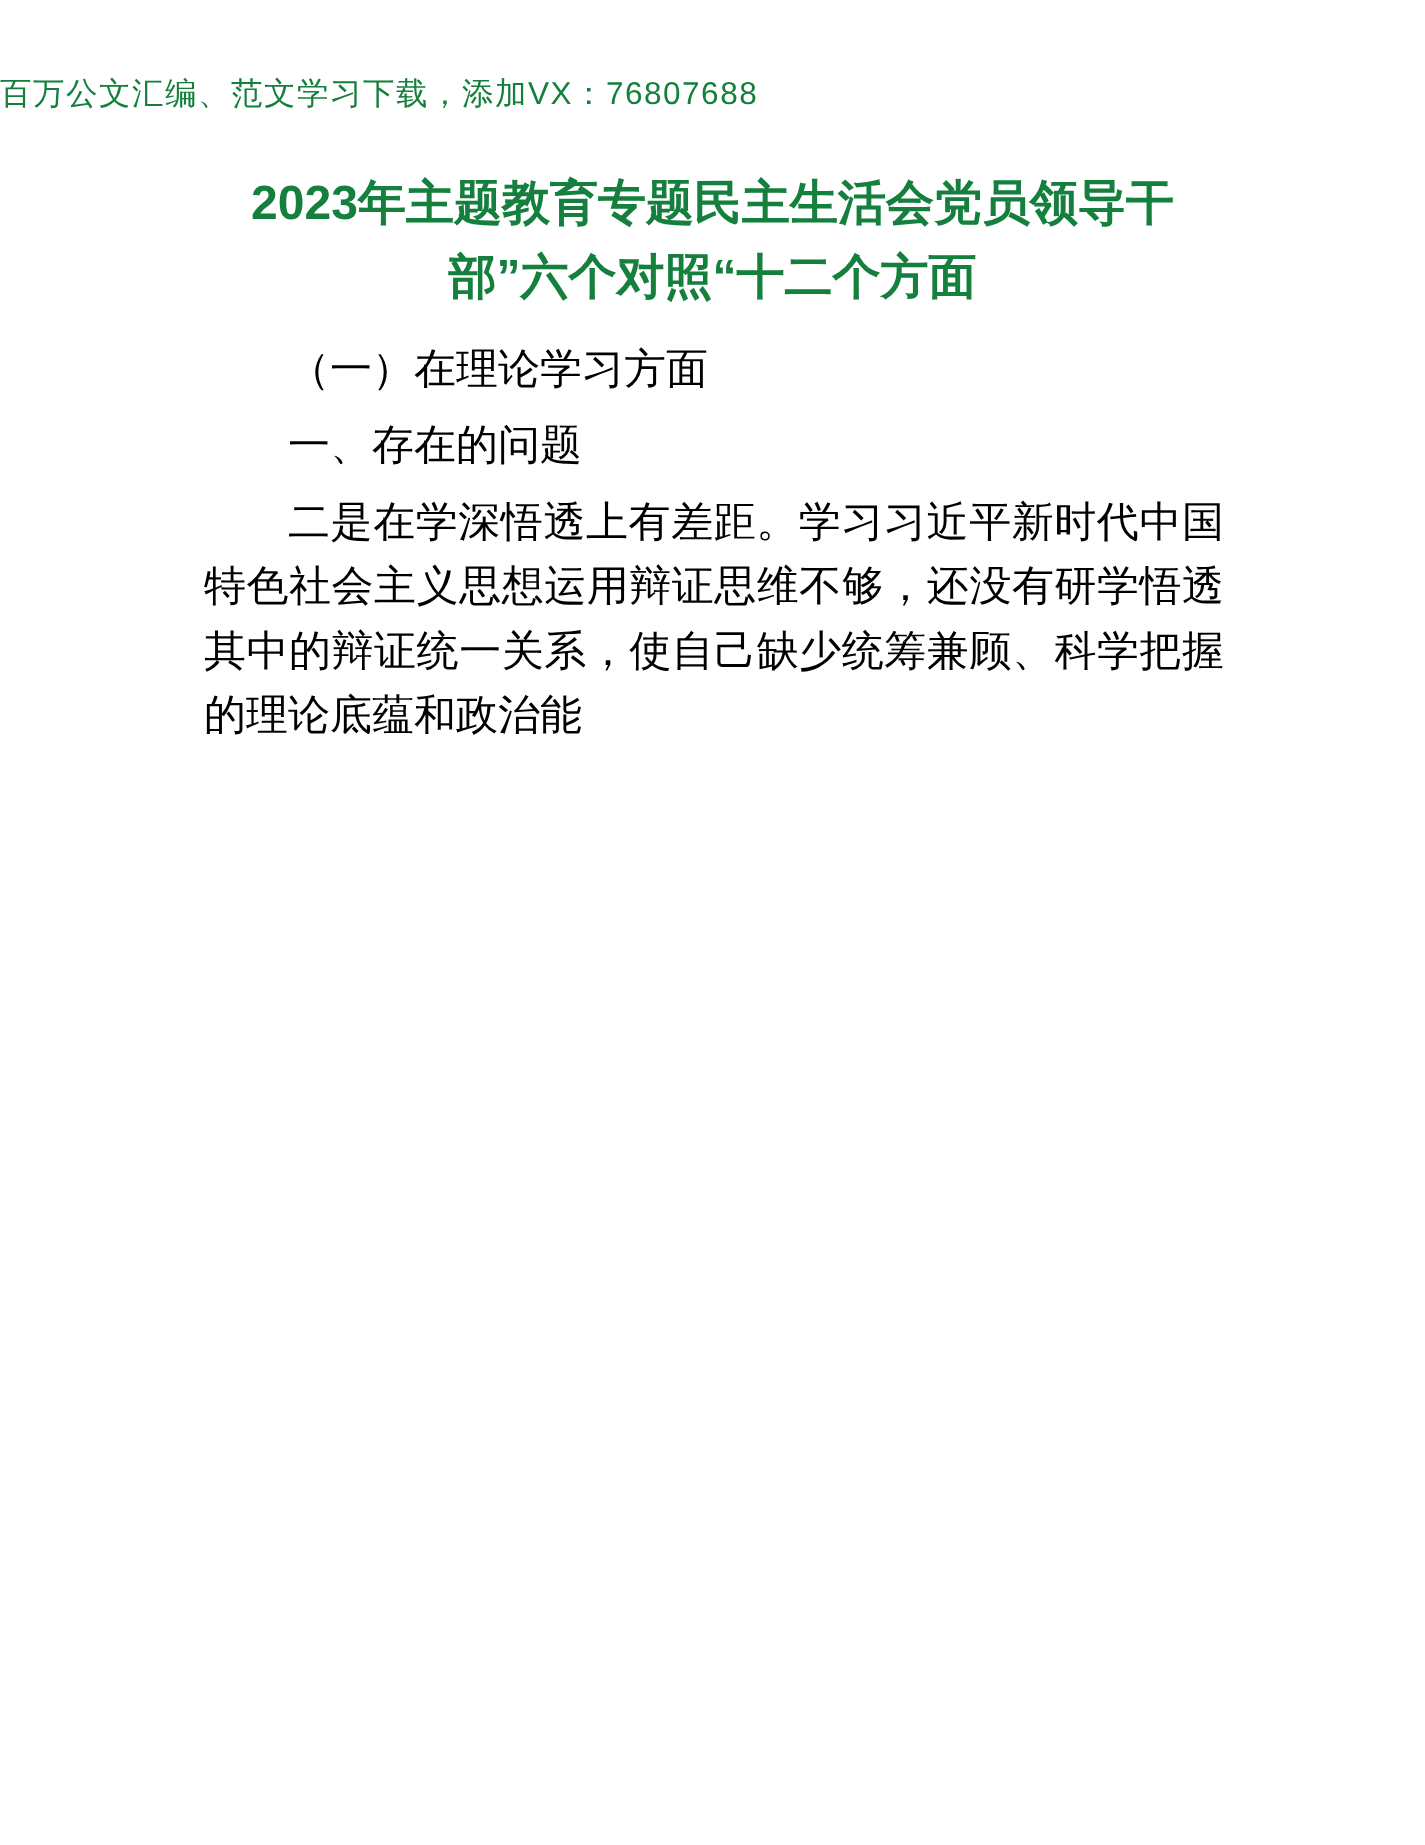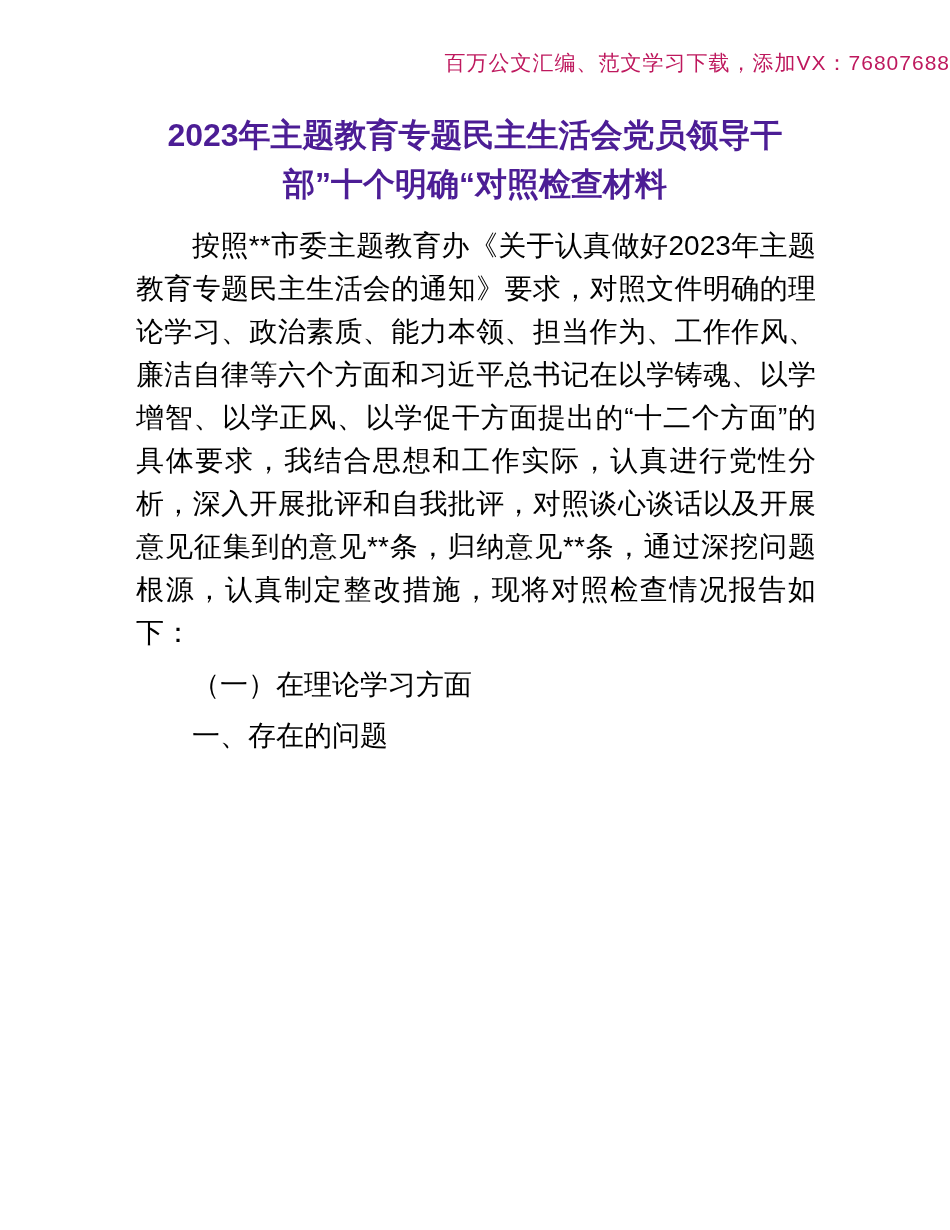--- a/index.html
+++ b/index.html
@@ -11,33 +11,33 @@
     position: relative;
     width: 950px;
     height: 1230px;
     background: #ffffff;
     overflow: hidden;
     font-family: "Liberation Sans", "DejaVu Sans", sans-serif;
     color: #000000;
   }
   .notice {
     padding-top: 50px;
-    text-align: right;
+    text-align: left;
     font-size: 21px;
     line-height: 25px;
-    color: #be185d;
+    color: #15803d;
     letter-spacing: 1px;
   }
   .doc-title {
     margin-top: 36px;
     text-align: center;
     font-size: 32px;
     line-height: 49px;
     font-weight: 700;
-    color: #4c1d95;
+    color: #15803d;
   }
   .content {
     width: 680px;
     margin-left: 136px;
     margin-top: 15px;
     font-size: 28px;
     line-height: 43px;
     text-align: justify;
     text-justify: inter-ideograph;
     color: #000000;
@@ -53,22 +53,22 @@
 </style>
 </head>
 <body>
 
 <div class="page">
 
   <div class="notice">百万公文汇编、范文学习下载，添加VX：76807688</div>
 
   <div class="doc-title">
     <div>2023年主题教育专题民主生活会党员领导干</div>
-    <div>部”十个明确“对照检查材料</div>
+    <div>部”六个对照“十二个方面</div>
   </div>
 
   <div class="content">
-    <p class="body">按照**市委主题教育办《关于认真做好2023年主题教育专题民主生活会的通知》要求，对照文件明确的理论学习、政治素质、能力本领、担当作为、工作作风、廉洁自律等六个方面和习近平总书记在以学铸魂、以学增智、以学正风、以学促干方面提出的“十二个方面”的具体要求，我结合思想和工作实际，认真进行党性分析，深入开展批评和自我批评，对照谈心谈话以及开展意见征集到的意见**条，归纳意见**条，通过深挖问题根源，认真制定整改措施，现将对照检查情况报告如下：</p>
     <p class="heading">（一）在理论学习方面</p>
     <p class="heading">一、存在的问题</p>
+    <p class="body">二是在学深悟透上有差距。学习习近平新时代中国特色社会主义思想运用辩证思维不够，还没有研学悟透其中的辩证统一关系，使自己缺少统筹兼顾、科学把握的理论底蕴和政治能</p>
   </div>
 
 </div>
 
 </body></html>

